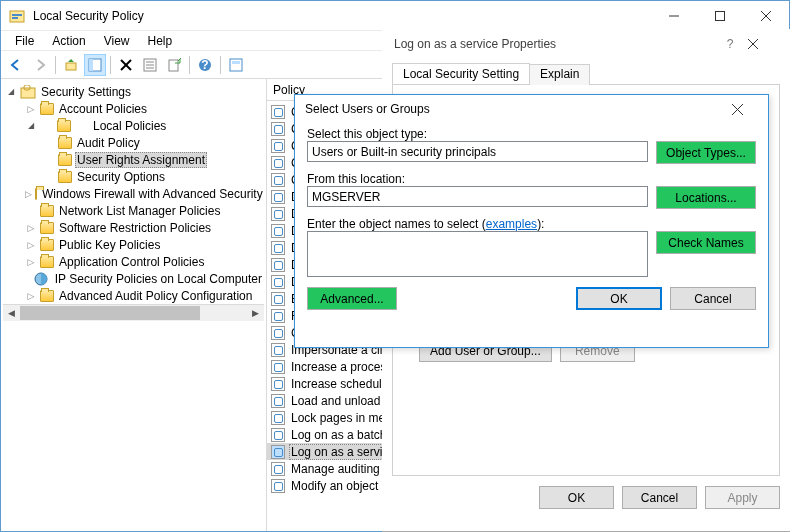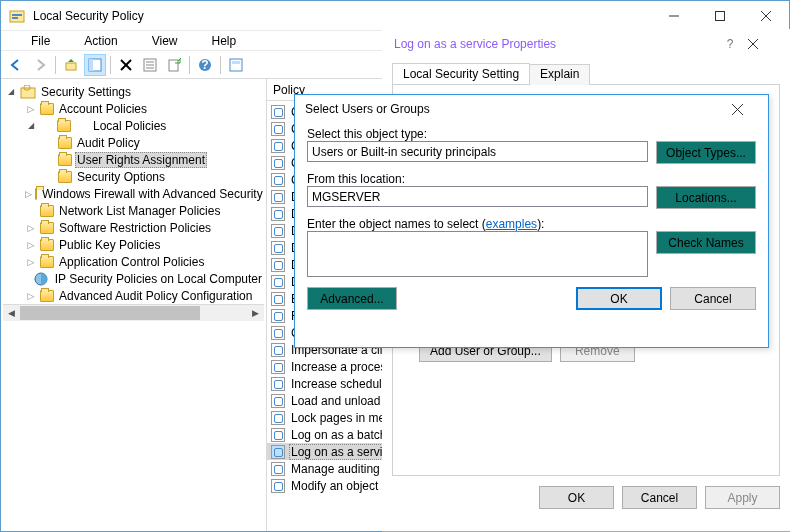--- a/index.html
+++ b/index.html
@@ -5,21 +5,21 @@
 * { box-sizing: border-box; margin: 0; padding: 0; font-family: 'Segoe UI', Tahoma, sans-serif; font-size: 12px; }
 body { background: #fff; width: 790px; height: 532px; position: relative; overflow: hidden; user-select: none; }
 
 .main-window { width: 790px; height: 532px; border: 1px solid #5f9bcc; background: #fff; position: relative; }
 .titlebar { height: 30px; background: #fff; display: flex; align-items: center; padding: 0 0 0 8px; border-bottom: 1px solid #eaeaea; }
 .titlebar .icon-app { width: 16px; height: 16px; margin-right: 8px; }
 .titlebar .title { flex: 1; color: #000; }
 .titlebar .win-controls { display: flex; height: 100%; }
 .titlebar .win-btn { width: 46px; display: flex; align-items: center; justify-content: center; color: #555; }
 .menubar { height: 20px; display: flex; padding: 0 6px; align-items: center; gap: 2px; border-bottom: 1px solid #eaeaea;}
-.menubar .mitem { padding: 2px 8px; margin-left: 16px; }
+.menubar .mitem { padding: 2px 8px; }
 .toolbar { height: 28px; display: flex; align-items: center; padding: 0 4px; gap: 2px; border-bottom: 1px solid #dadada; }
 .toolbar .tbtn { width: 22px; height: 22px; display: flex; align-items: center; justify-content: center; border: 1px solid transparent; }
 .toolbar .sep { width: 1px; height: 18px; background: #c8c8c8; margin: 0 2px; }
 
 .body-split { display: flex; height: calc(100% - 78px); }
 .tree-pane { width: 266px; border-right: 1px solid #dadada; overflow: auto; padding: 4px 2px; }
 .list-pane { flex: 1; overflow: auto; position: relative; }
 
 .tree-row { display: flex; align-items: center; height: 17px; gap: 3px; white-space: nowrap; }
 .tree-row .label { padding: 0 2px; }
@@ -44,42 +44,42 @@
 .scrollbar-v .arrow {position:absolute;left:0;right:0;height:17px;display:flex;align-items:center;justify-content:center;color:#555;font-size:9px;}
 .scrollbar-v .arrow.up{top:0;} .scrollbar-v .arrow.down{bottom:0;}
 .scrollbar-h {position:absolute;left:0;right:0;bottom:-1px;height:17px;background:#f0f0f0;border-top:1px solid #dadada;}
 .scrollbar-h .thumb{position:absolute;top:1px;bottom:1px;left:17px;width:80px;background:#c2c2c2;}
 .scrollbar-h .arrow{position:absolute;top:0;bottom:0;width:17px;display:flex;align-items:center;justify-content:center;font-size:9px;color:#555;}
 .scrollbar-h .arrow.left{left:0}.scrollbar-h .arrow.right{right:0}
 
 
 .props-dialog { position: absolute; left: 382px; top: 29px; width: 408px; height: 503px; background: #fff; border-bottom: 1px solid #aaa; }
 .props-dialog .dt-title {height:30px;display:flex;align-items:center;padding:0 6px 0 12px;}
-.props-dialog .dt-title .t{flex:1;color:#8b5cf6;}
+.props-dialog .dt-title .t{flex:1;color:#404040;}
 .props-dialog .dt-title .q{width:36px;text-align:center;color:#777;}
 .props-dialog .dt-title .x{width:36px;text-align:center;color:#555;}
 .props-tabs {display:flex; padding: 4px 10px 0 10px; }
 .ptab{border:1px solid #d0d0d0;border-bottom:none;padding:3px 10px;background:#fff;margin-right:-1px;}
 .ptab.inactive{background:#f6f6f6;position:relative;top:1px;padding:2px 10px;}
 .props-body{border:1px solid #d0d0d0;margin:0 10px 10px 10px;flex:1;padding:10px;}
 .props-bottom{display:flex;justify-content:flex-end;gap:8px;padding:0 10px 12px;}
 .btn{min-width:75px;height:23px;border:1px solid #adadad;background:#e1e1e1;display:flex;align-items:center;justify-content:center;padding:0 10px;}
 .btn.disabled{color:#888;background:#efefef;}
 .btn.default{border:2px solid #0078d7;}
 
 
 .select-dialog{position:absolute;left:294px;top:94px;width:475px;height:254px;background:#fff;border:1px solid #3692da;box-shadow:2px 2px 6px rgba(0,0,0,.15);padding:0;}
 .sd-title{height:28px;display:flex;align-items:center;padding:0 6px 0 10px;}
 .sd-title .t{flex:1;}
 .sd-title .x{width:30px;text-align:center;font-size:14px;}
 .sd-body{padding:4px 12px 10px 12px;}
 .sd-field{flex:1;height:21px;border:1px solid #828790;padding:2px 4px;background:#fff;}
 .sd-textarea{width:100%;height:46px;border:1px solid #828790;padding:2px 4px;background:#fff;resize:none;font-family:inherit;}
 .sd-side{display:flex;gap:8px;}
-.sd-btn{width:100px;height:23px;border:1px solid #adadad;background:#0f766e;display:flex;align-items:center;justify-content:center;}
+.sd-btn{width:100px;height:23px;border:1px solid #adadad;background:#22c55e;display:flex;align-items:center;justify-content:center;}
 .sd-bottom{display:flex;justify-content:space-between;padding:0 12px 10px 12px;}
 .sd-bottom .right{display:flex;gap:8px;}
 .link{color:#0066cc;text-decoration:underline;}
 
 svg{display:block}
 </style>
 </head>
 <body>
 
 <div class="main-window">

